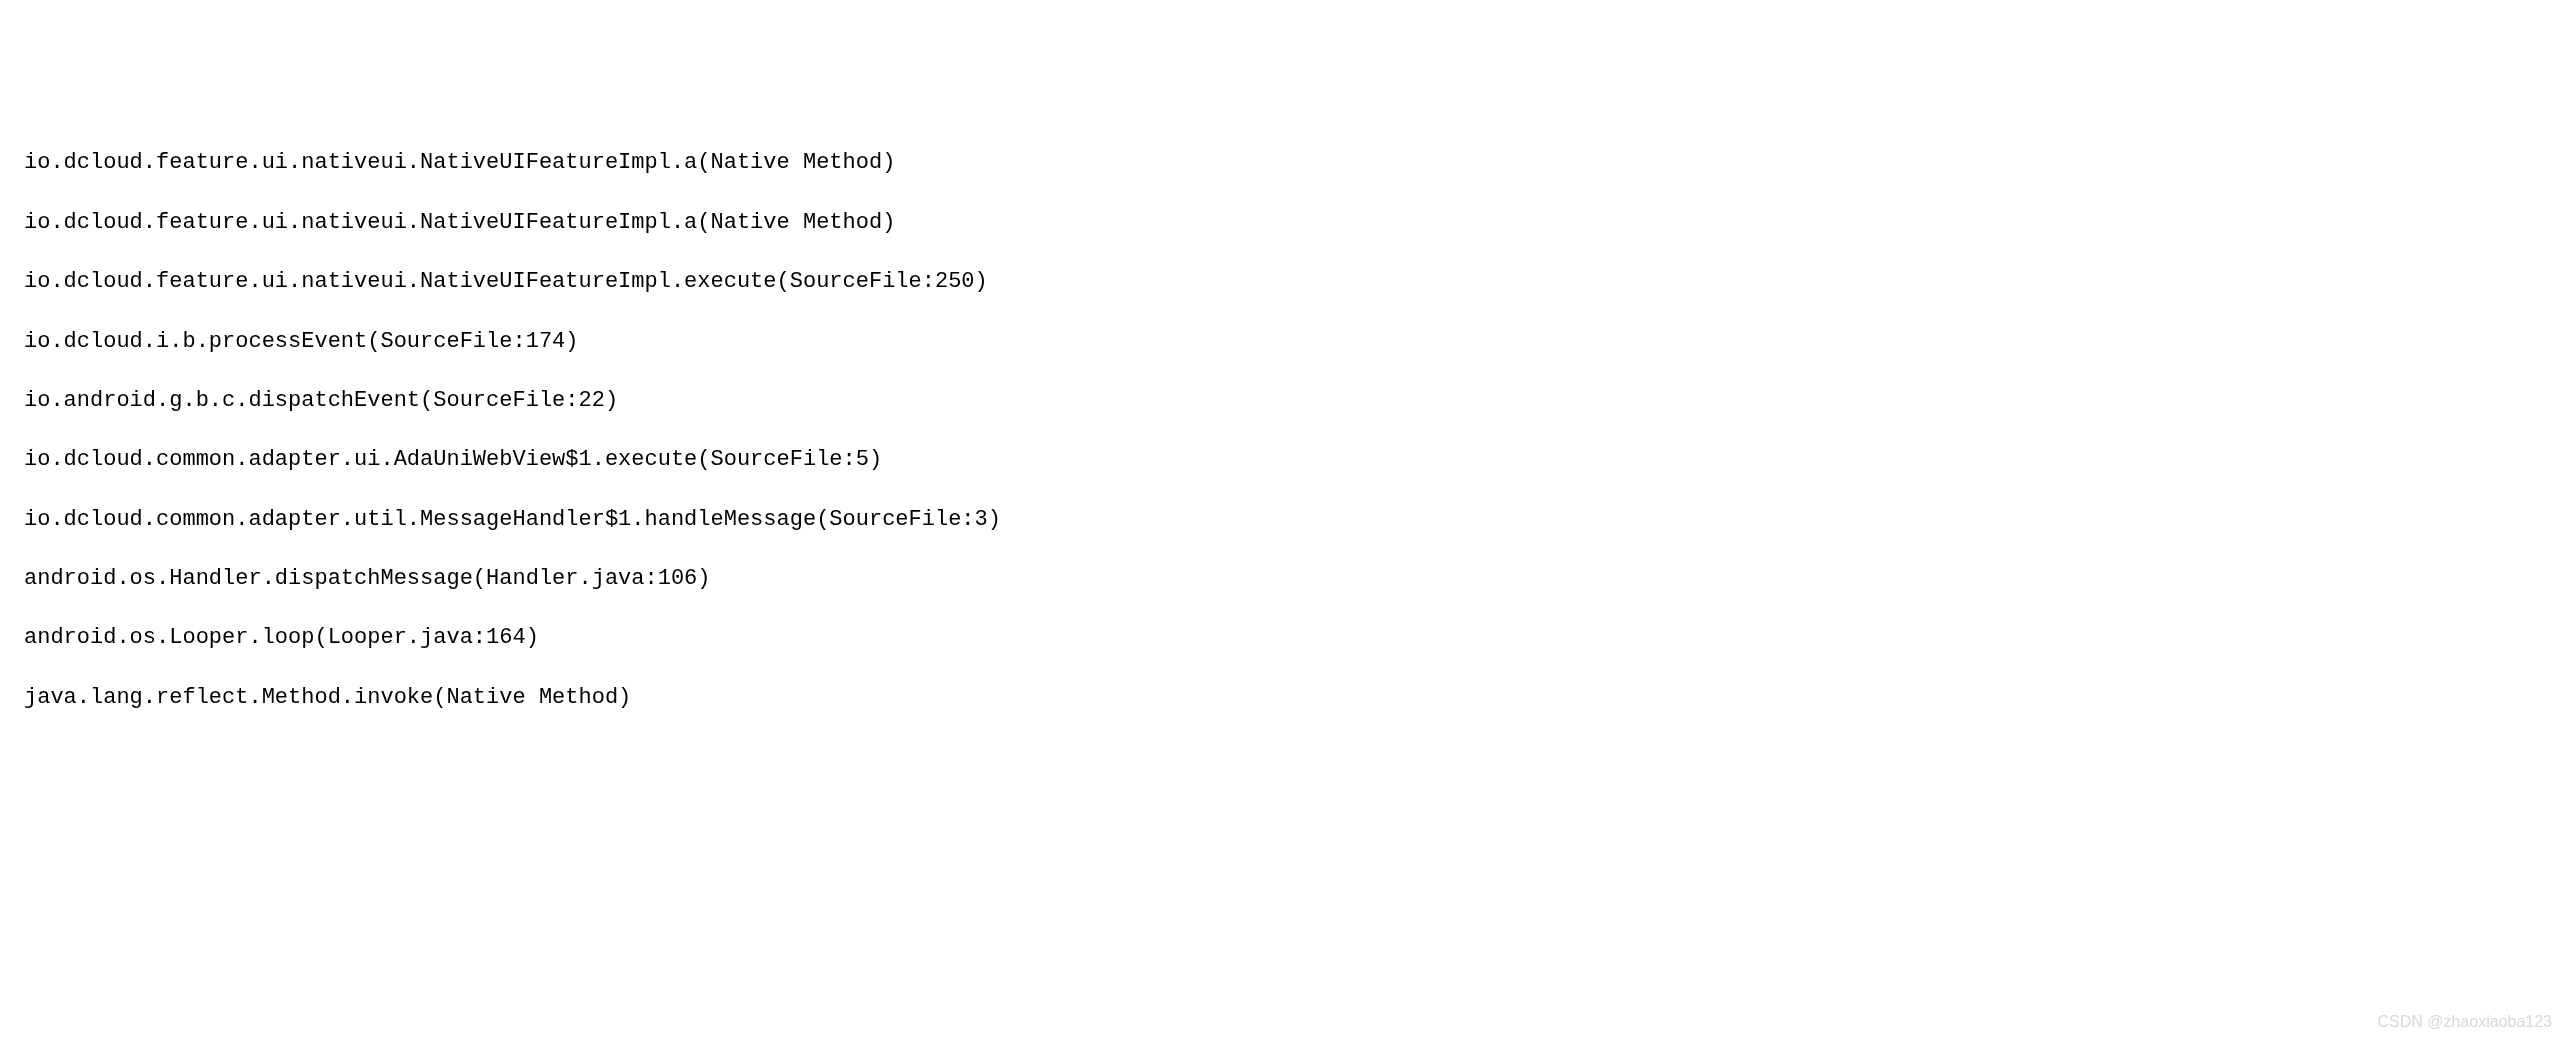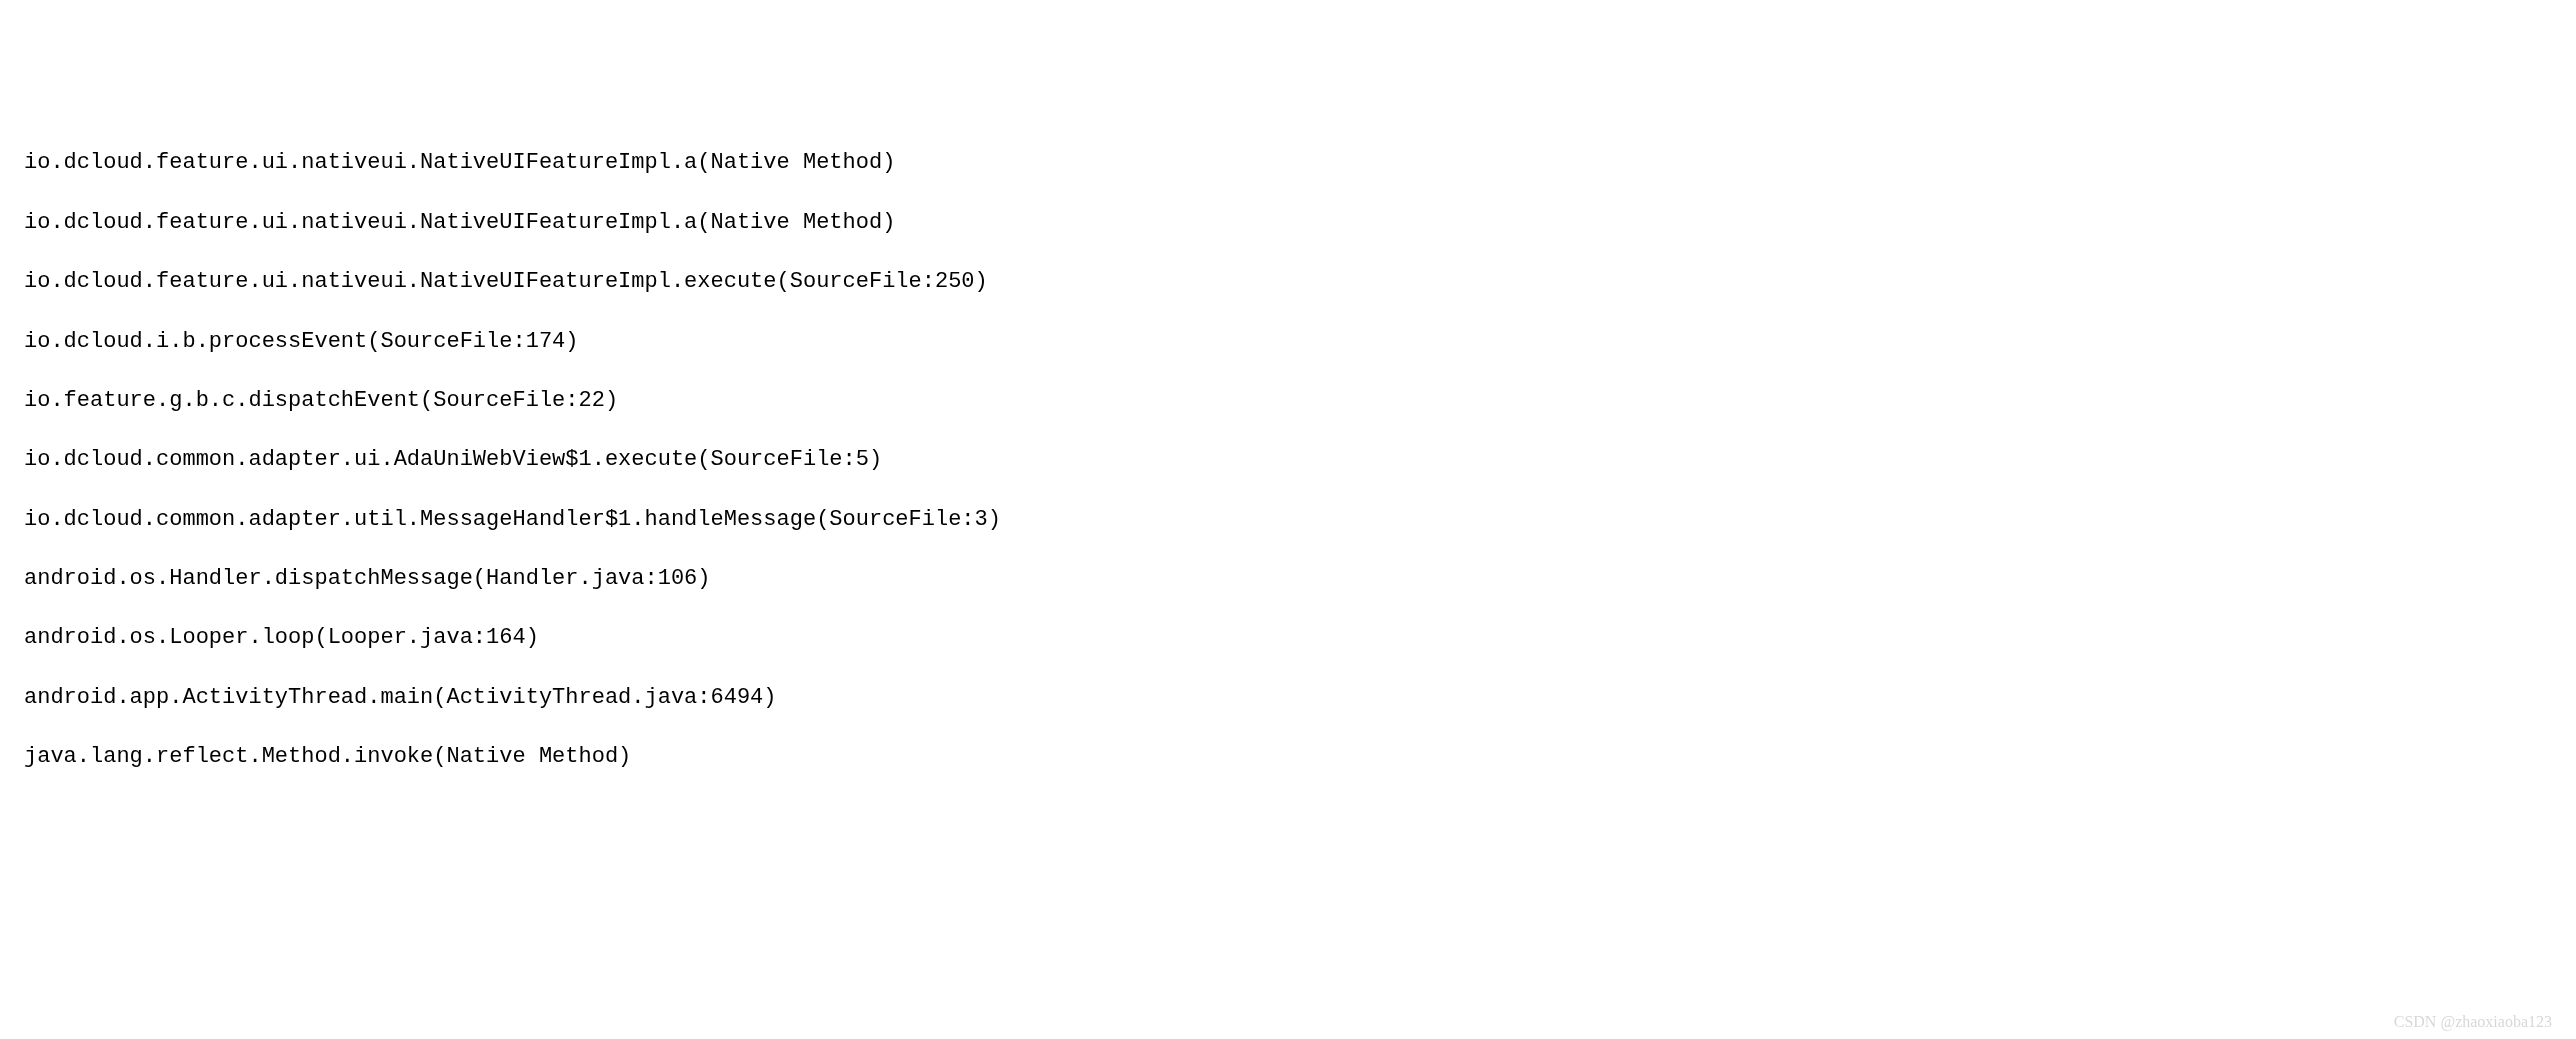--- a/index.html
+++ b/index.html
@@ -20,39 +20,38 @@
     }
     .stack-trace {
       padding-left: 24px;
     }
     .watermark {
       position: fixed;
       bottom: 6px;
       right: 24px;
       font-size: 16px;
       color: #d8d8d8;
-      font-family: Liberation Serif, serif;
+      font-family: Liberation Sans, sans-serif;
     }
   </style>
 </head>
 <body>
 
 
 
 <div class="stack-trace">
 <div>io.dcloud.feature.ui.nativeui.NativeUIFeatureImpl.a(Native Method)</div>
 <div>io.dcloud.feature.ui.nativeui.NativeUIFeatureImpl.a(Native Method)</div>
 <div>io.dcloud.feature.ui.nativeui.NativeUIFeatureImpl.execute(SourceFile:250)</div>
 <div>io.dcloud.i.b.processEvent(SourceFile:174)</div>
-<div>io.feature.g.b.c.dispatchEvent(SourceFile:22)</div>
+<div>io.android.g.b.c.dispatchEvent(SourceFile:22)</div>
 <div>io.dcloud.common.adapter.ui.AdaUniWebView$1.execute(SourceFile:5)</div>
 <div>io.dcloud.common.adapter.util.MessageHandler$1.handleMessage(SourceFile:3)</div>
 <div>android.os.Handler.dispatchMessage(Handler.java:106)</div>
 <div>android.os.Looper.loop(Looper.java:164)</div>
-<div>android.app.ActivityThread.main(ActivityThread.java:6494)</div>
 <div>java.lang.reflect.Method.invoke(Native Method)</div>
 
 
 </div>
 
 
 
 
 
 

